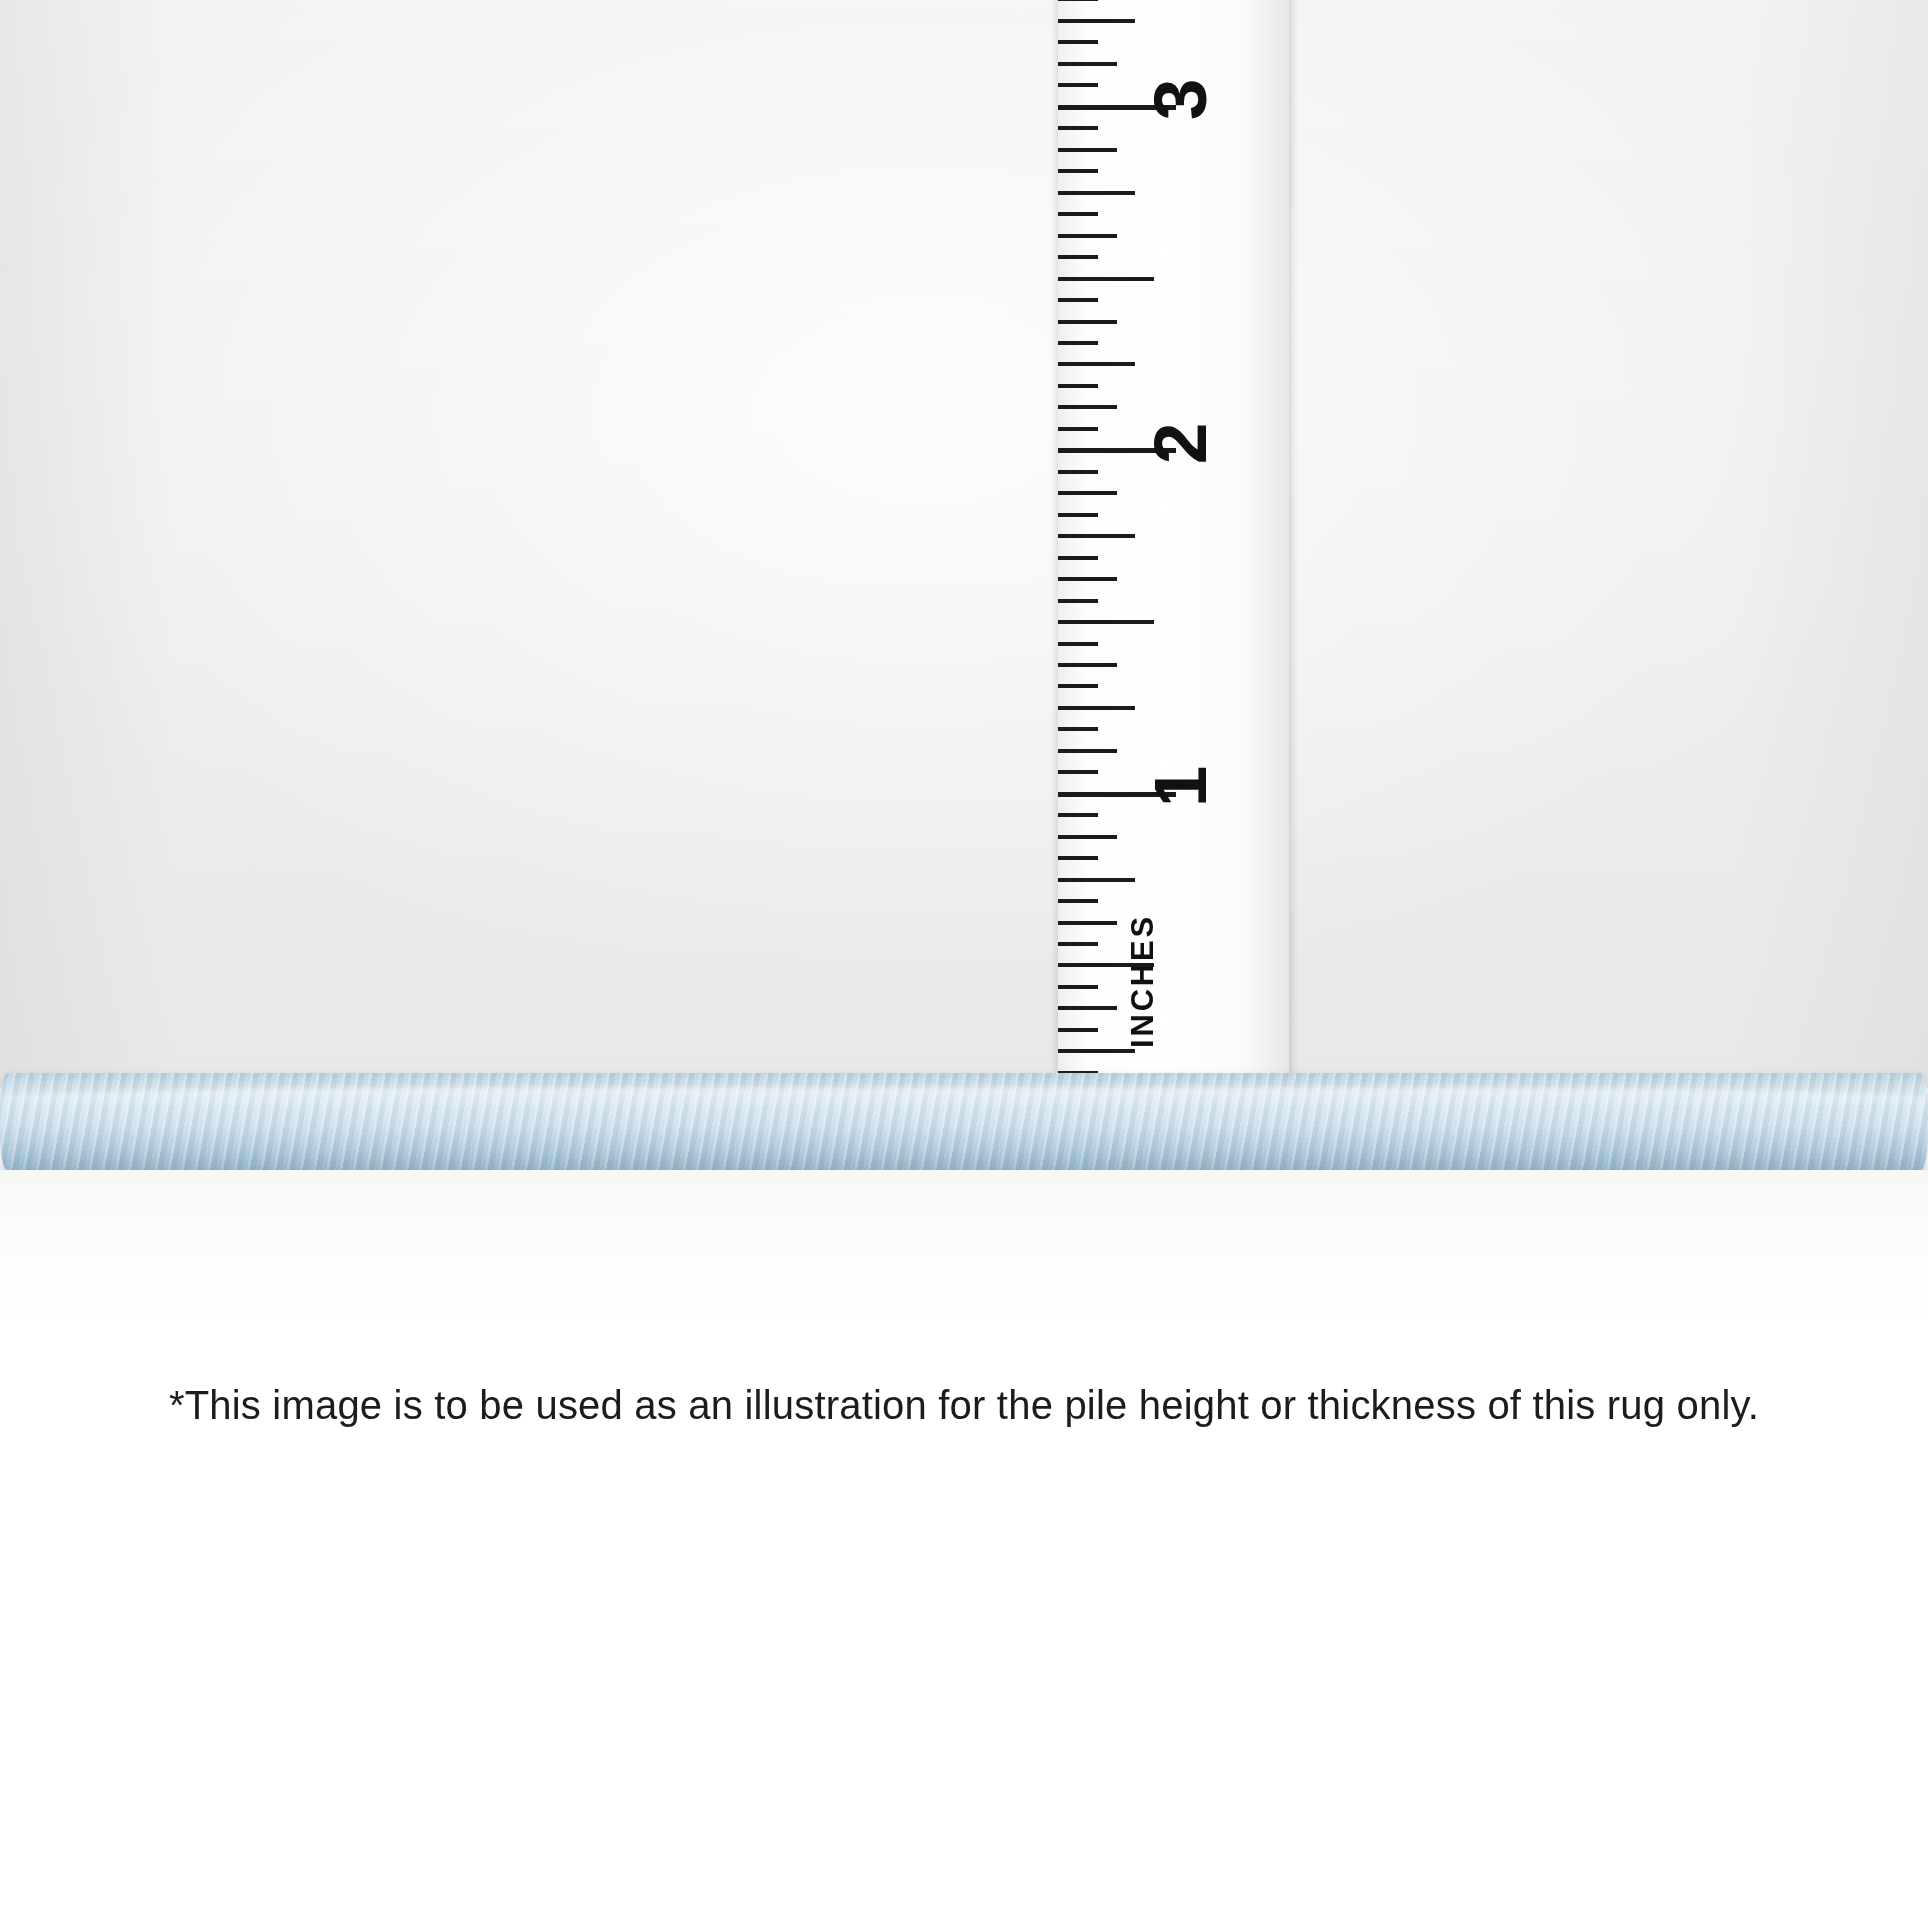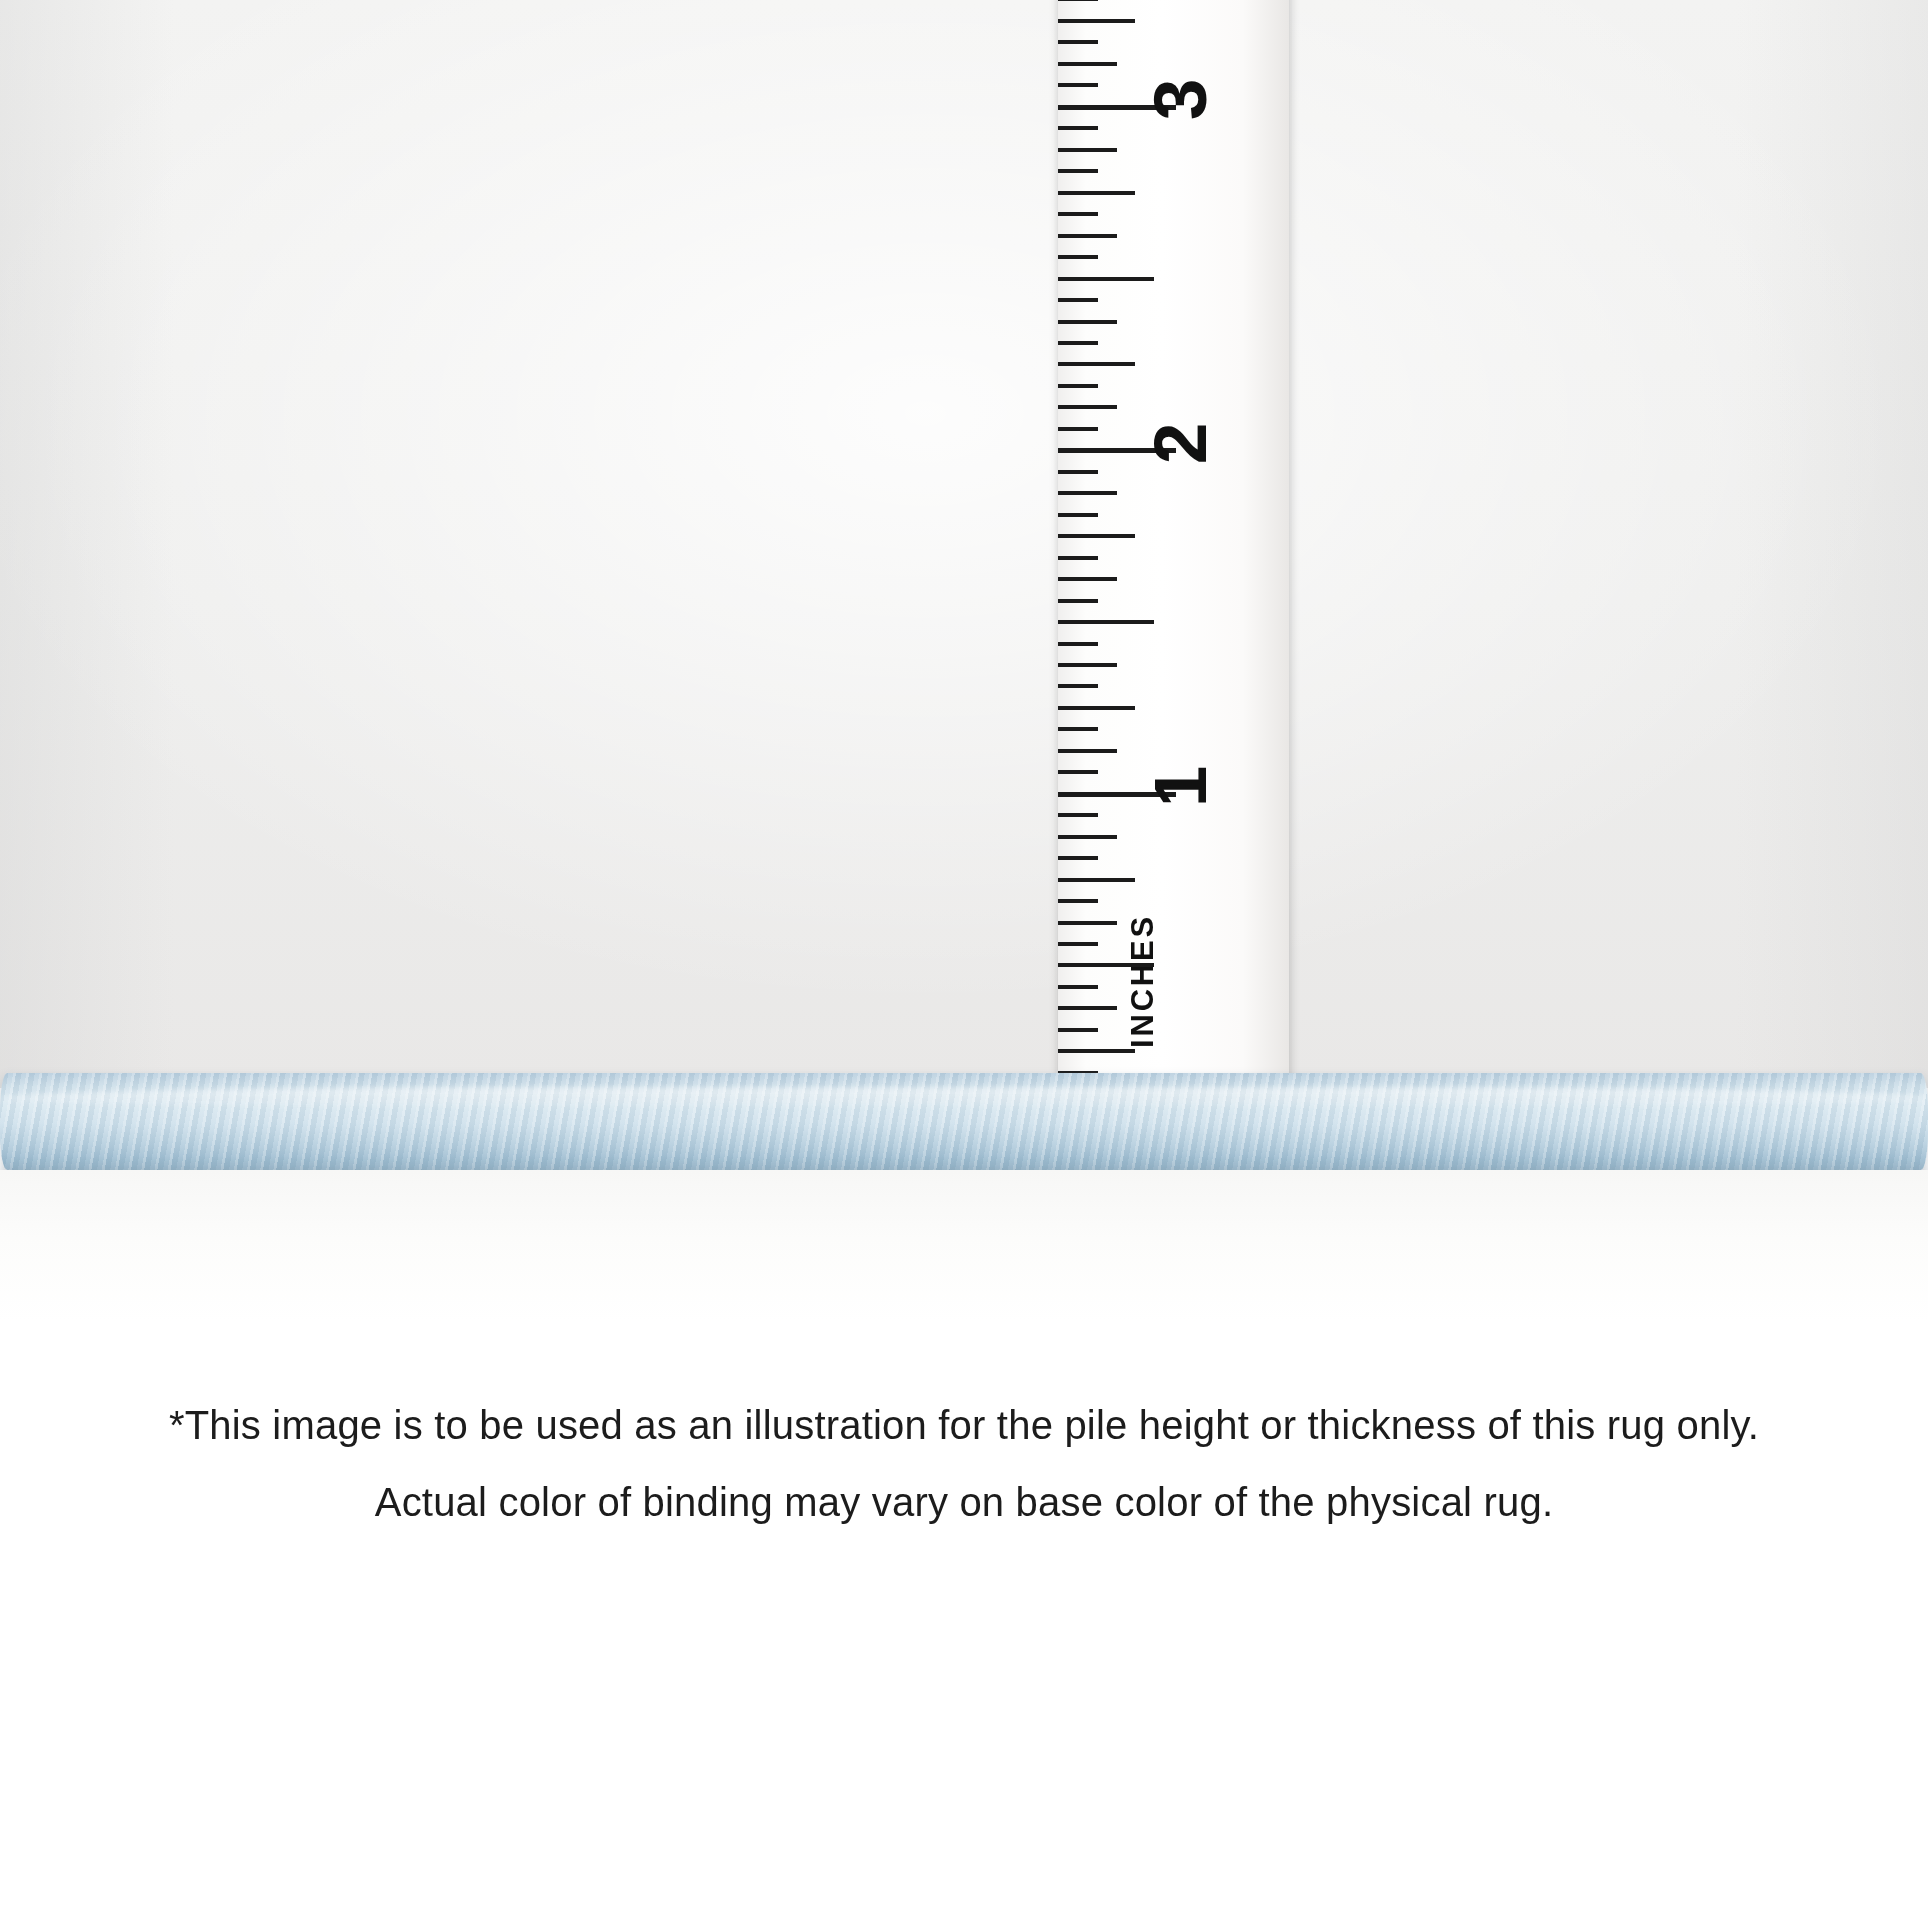--- a/index.html
+++ b/index.html
@@ -179,21 +179,20 @@
     width: 1928px;
     text-align: center;
     color: #1c1c1c;
     font-family: "Liberation Sans", sans-serif;
     font-size: 40px;
     line-height: 1.42;
     letter-spacing: 0.2px;
   }
   .caption .line {
     display: block;
-    margin-top: 20px;
   }
 </style>
 </head>
 <body>
 
 <div id="scene">
 
   <div class="photo">
 
     <div class="backdrop-shade"></div>
@@ -266,17 +265,16 @@
       <div class="weave"></div>
       <div class="hl"></div>
     </div>
     <div class="rug-shadow"></div>
     <div class="floor"></div>
 
   </div>
 
   <div class="caption">
     <span class="line">*This image is to be used as an illustration for the pile height or thickness of this rug only.</span>
-    <span class="line">Actual color of binding may vary on base color of the physical rug.</span>
   </div>
 
 </div>
 
 
 </body></html>

